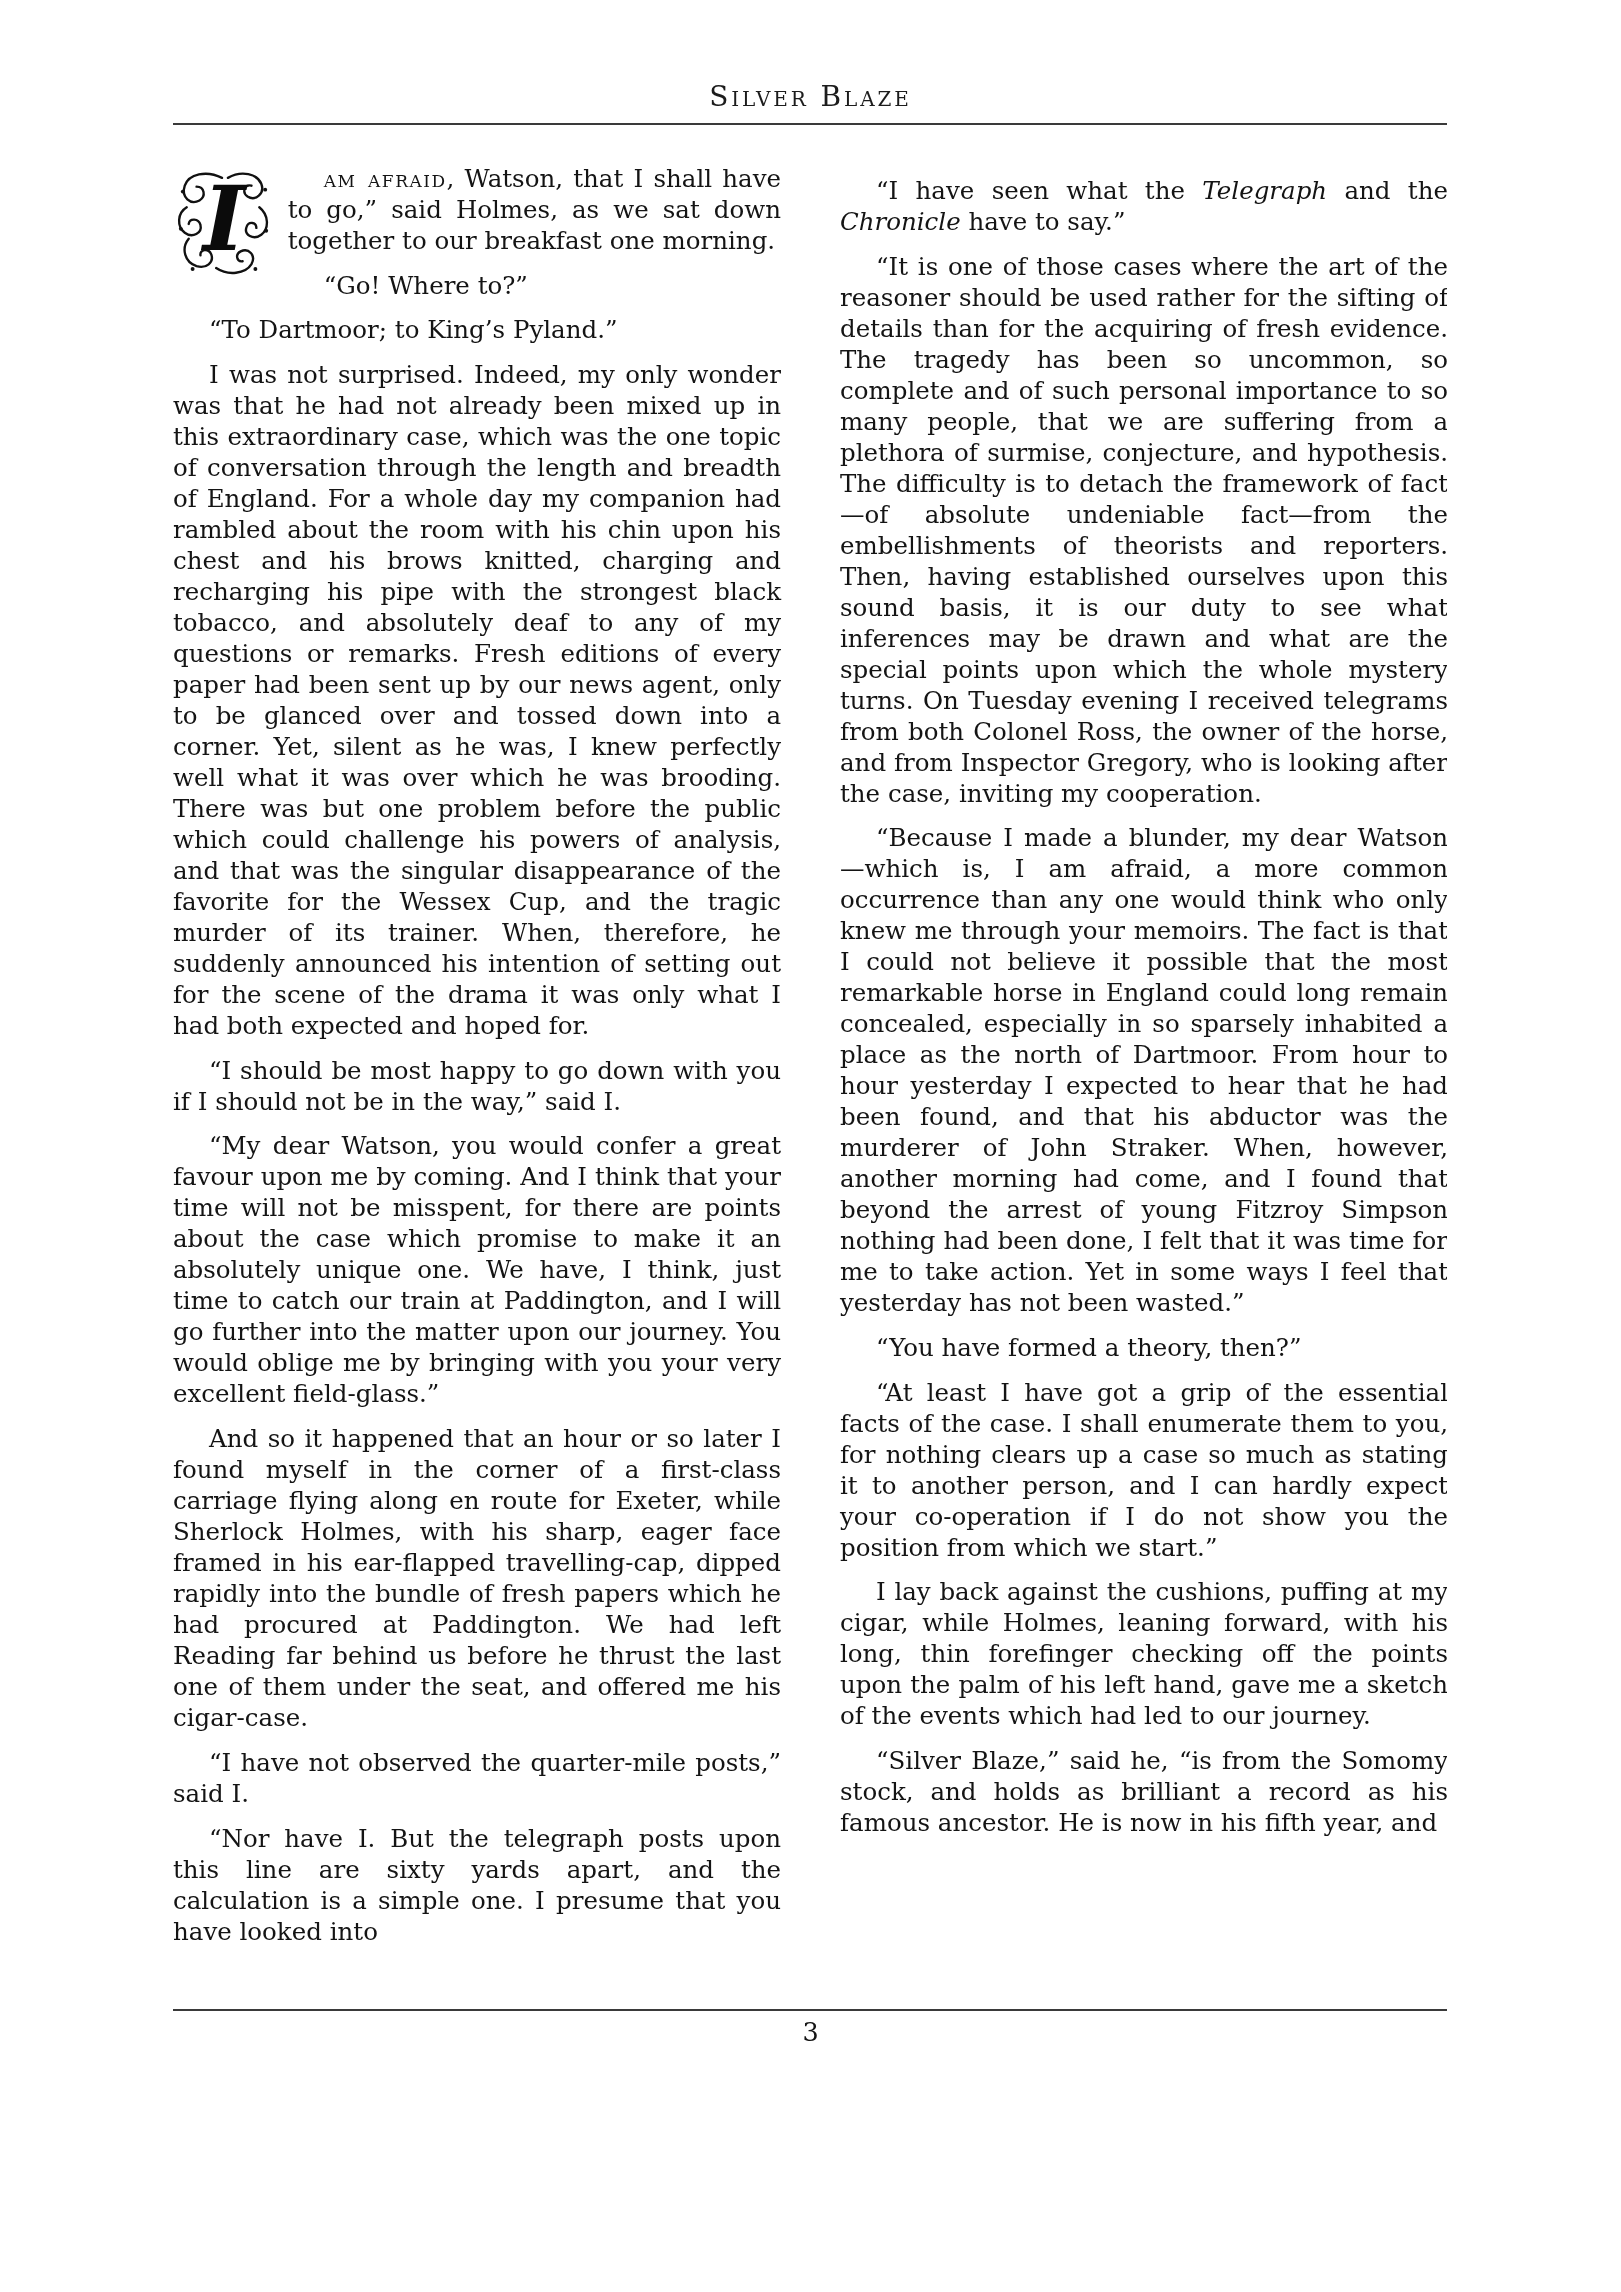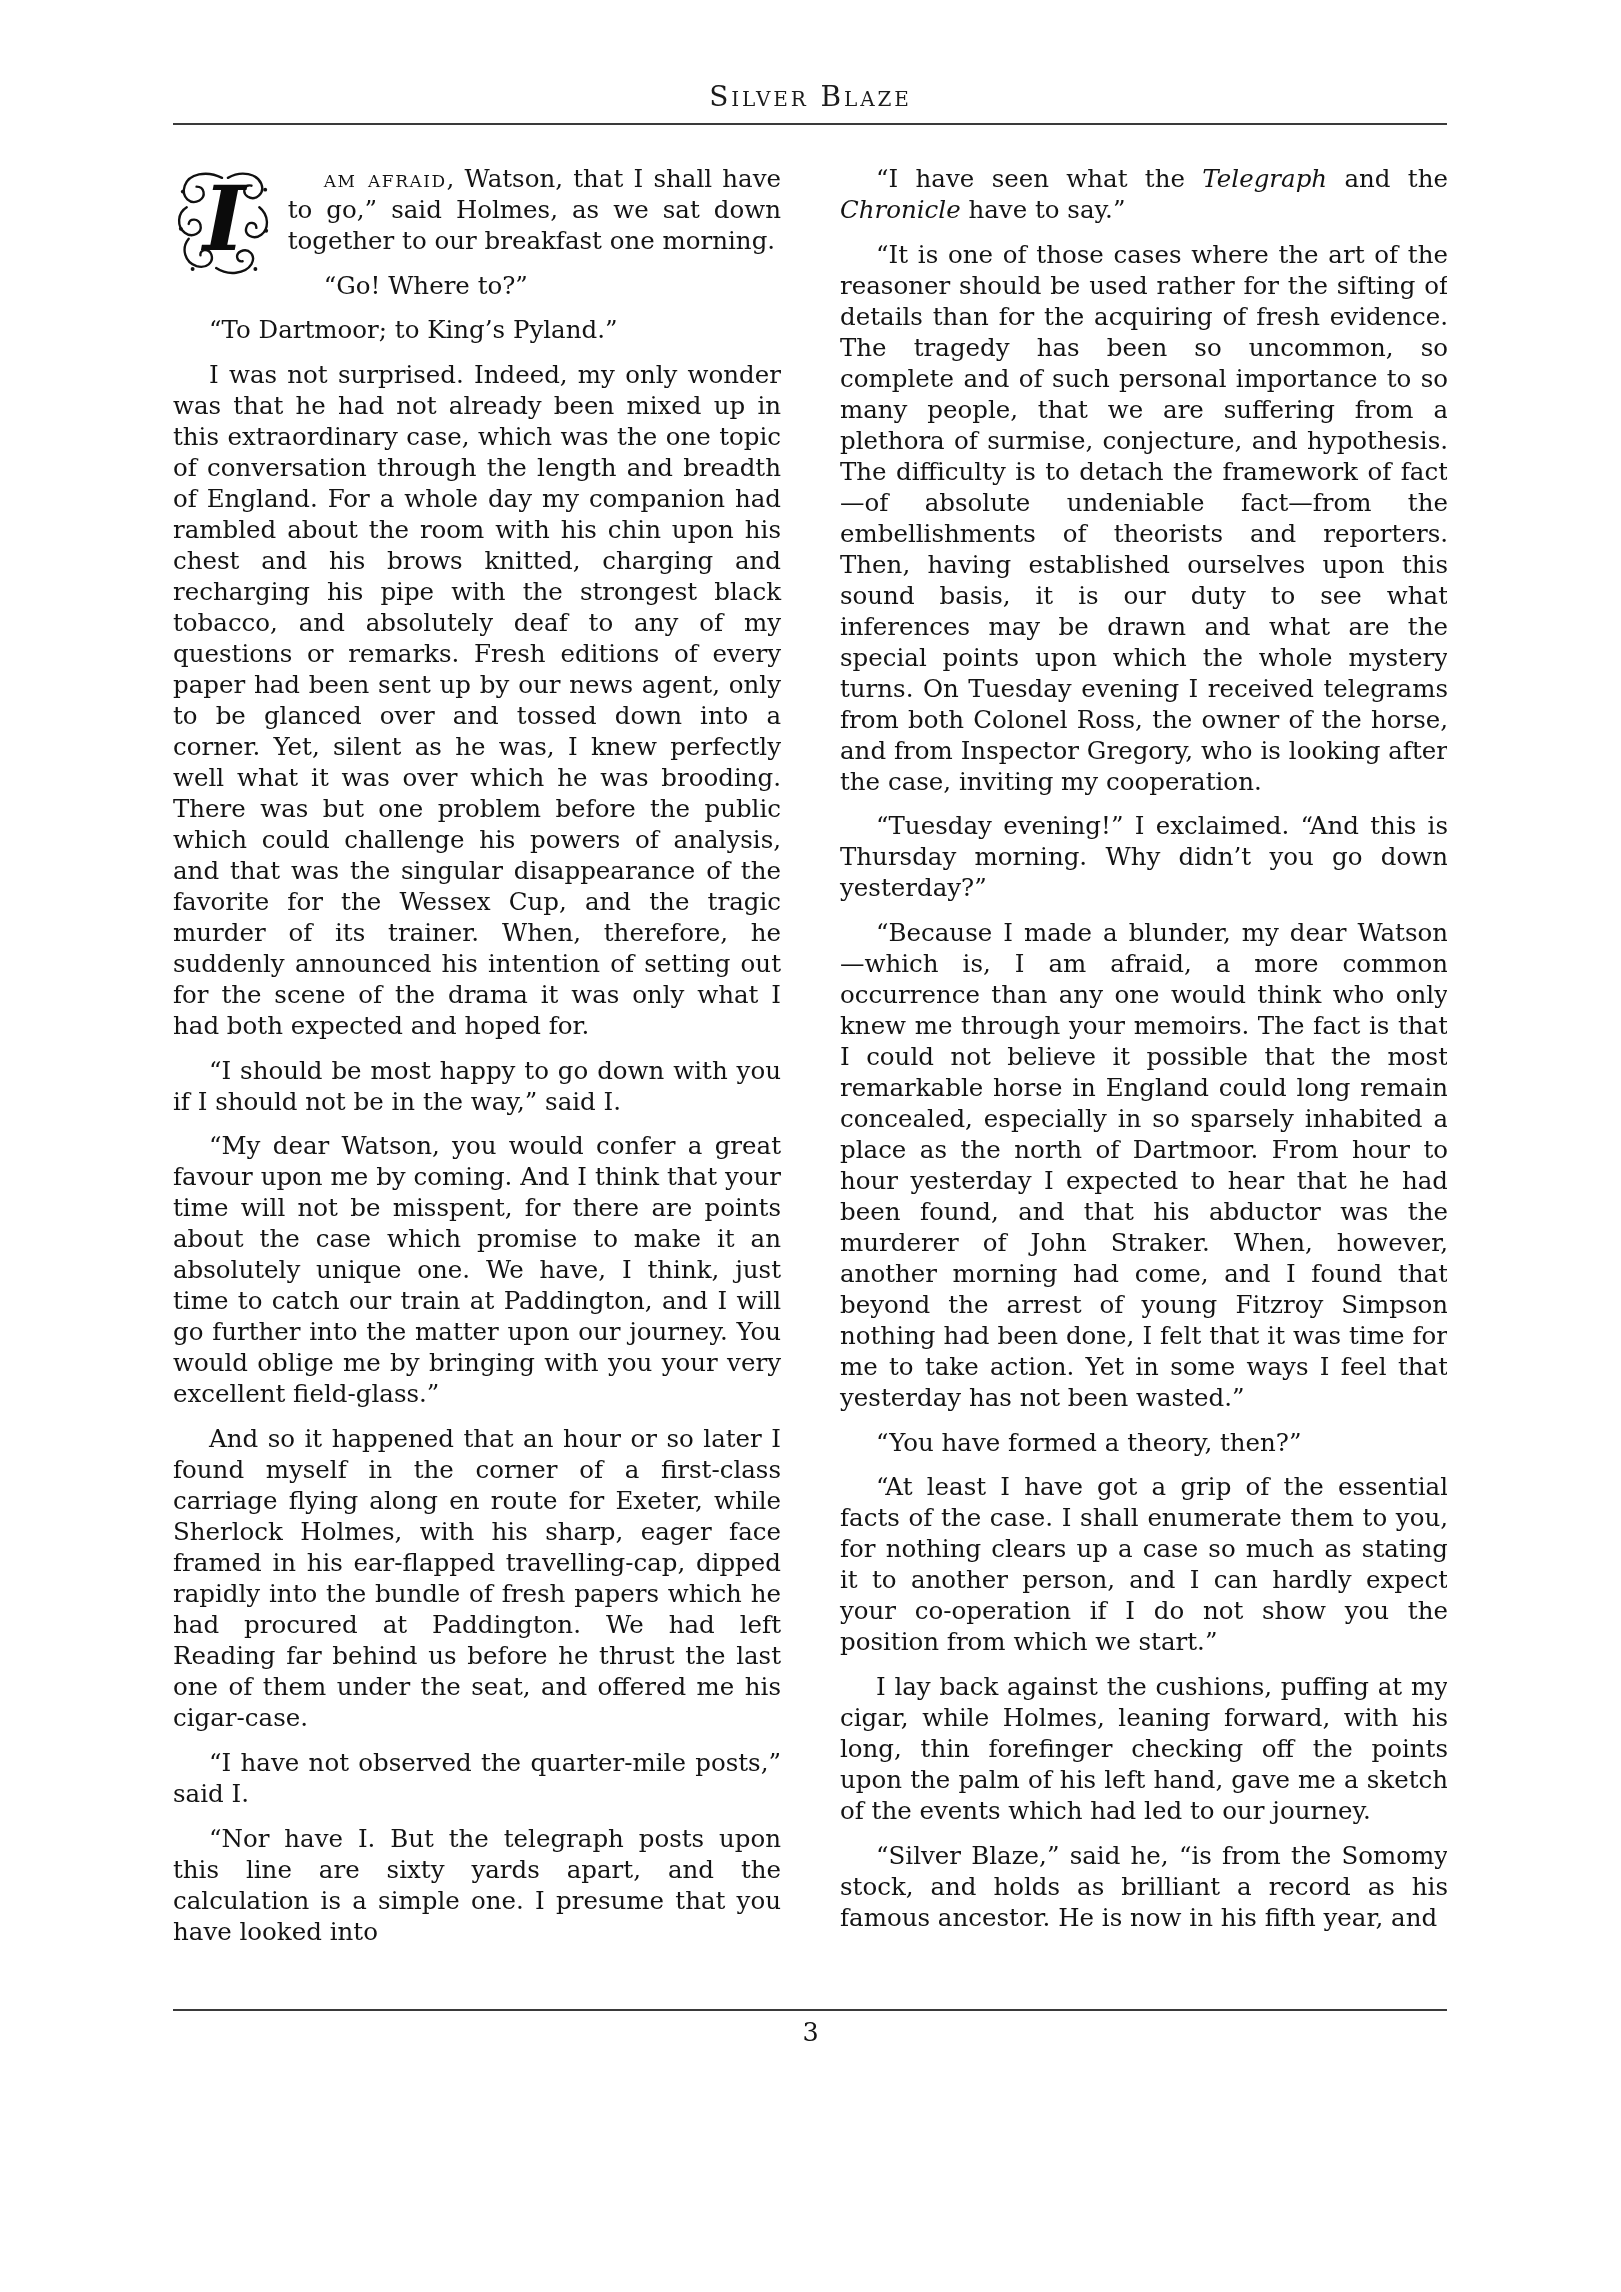--- a/index.html
+++ b/index.html
@@ -58,20 +58,21 @@
     line-height: 31px;
     hyphens: auto;
     -webkit-hyphens: auto;
   }
   p.para {
     margin: 0 0 13.7px 0;
     padding: 0;
   }
   p.para.indent {
     text-indent: 36px;
+    margin-top: 12px;
   }
   .smallcaps {
     font-variant: small-caps;
     letter-spacing: 1.5px;
     margin-left: 36px;
   }
   .dropcap {
     float: left;
     width: 102px;
     height: 108px;
@@ -131,21 +132,20 @@
         <p class="para indent">I was not surprised.  Indeed, my only wonder was that he had not already been mixed up in this extraordinary case, which was the one topic of conversation through the length and breadth of England.  For a whole day my companion had rambled about the room with his chin upon his chest and his brows knitted, charging and recharging his pipe with the strongest black tobacco, and absolutely deaf to any of my questions or remarks.  Fresh editions of every paper had been sent up by our news agent, only to be glanced over and tossed down into a corner.  Yet, silent as he was, I knew perfectly well what it was over which he was brooding.  There was but one problem before the public which could challenge his powers of analysis, and that was the singular disappearance of the favorite for the Wessex Cup, and the tragic murder of its trainer.  When, therefore, he suddenly announced his intention of setting out for the scene of the drama it was only what I had both expected and hoped for.</p>
         <p class="para indent">“I should be most happy to go down with you if I should not be in the way,” said I.</p>
         <p class="para indent">“My dear Watson, you would confer a great favour upon me by coming.  And I think that your time will not be misspent, for there are points about the case which promise to make it an absolutely unique one.  We have, I think, just time to catch our train at Paddington, and I will go further into the matter upon our journey.  You would oblige me by bringing with you your very excellent field-glass.”</p>
         <p class="para indent">And so it happened that an hour or so later I found myself in the corner of a first-class carriage flying along en route for Exeter, while Sherlock Holmes, with his sharp, eager face framed in his ear-flapped travelling-cap, dipped rapidly into the bundle of fresh papers which he had procured at Paddington.  We had left Reading far behind us before he thrust the last one of them under the seat, and offered me his cigar-case.</p>
         <p class="para indent">“I have not observed the quarter-mile posts,” said I.</p>
         <p class="para indent">“Nor have I. But the telegraph posts upon this line are sixty yards apart, and the calculation is a simple one.  I presume that you have looked into</p>
       </div>
     <div class="column">
         <p class="para indent">“I have seen what the <i>Telegraph</i> and the <i>Chronicle</i> have to say.”</p>
         <p class="para indent">“It is one of those cases where the art of the reasoner should be used rather for the sifting of details than for the acquiring of fresh evidence.  The tragedy has been so uncommon, so complete and of such personal importance to so many people, that we are suffering from a plethora of surmise, conjecture, and hypothesis.  The difficulty is to detach the framework of fact—of absolute undeniable fact—from the embellishments of theorists and reporters.  Then, having established ourselves upon this sound basis, it is our duty to see what inferences may be drawn and what are the special points upon which the whole mystery turns.  On Tuesday evening I received telegrams from both Colonel Ross, the owner of the horse, and from Inspector Gregory, who is looking after the case, inviting my cooperation.</p>
-        <p class="para indent">“Tuesday evening!” I exclaimed.  “And this is Thursday morning.  Why didn’t you go down yesterday?”</p>
         <p class="para indent">“Because I made a blunder, my dear Watson—which is, I am afraid, a more common occurrence than any one would think who only knew me through your memoirs.  The fact is that I could not believe it possible that the most remarkable horse in England could long remain concealed, especially in so sparsely inhabited a place as the north of Dartmoor.  From hour to hour yesterday I expected to hear that he had been found, and that his abductor was the murderer of John Straker.  When, however, another morning had come, and I found that beyond the arrest of young Fitzroy Simpson nothing had been done, I felt that it was time for me to take action.  Yet in some ways I feel that yesterday has not been wasted.”</p>
         <p class="para indent">“You have formed a theory, then?”</p>
         <p class="para indent">“At least I have got a grip of the essential facts of the case.  I shall enumerate them to you, for nothing clears up a case so much as stating it to another person, and I can hardly expect your co-operation if I do not show you the position from which we start.”</p>
         <p class="para indent">I lay back against the cushions, puffing at my cigar, while Holmes, leaning forward, with his long, thin forefinger checking off the points upon the palm of his left hand, gave me a sketch of the events which had led to our journey.</p>
         <p class="para indent">“Silver Blaze,” said he, “is from the Somomy stock, and holds as brilliant a record as his famous ancestor.  He is now in his fifth year, and</p>
       </div>
   </div>
 
   <div class="footer-rule"></div>
 

